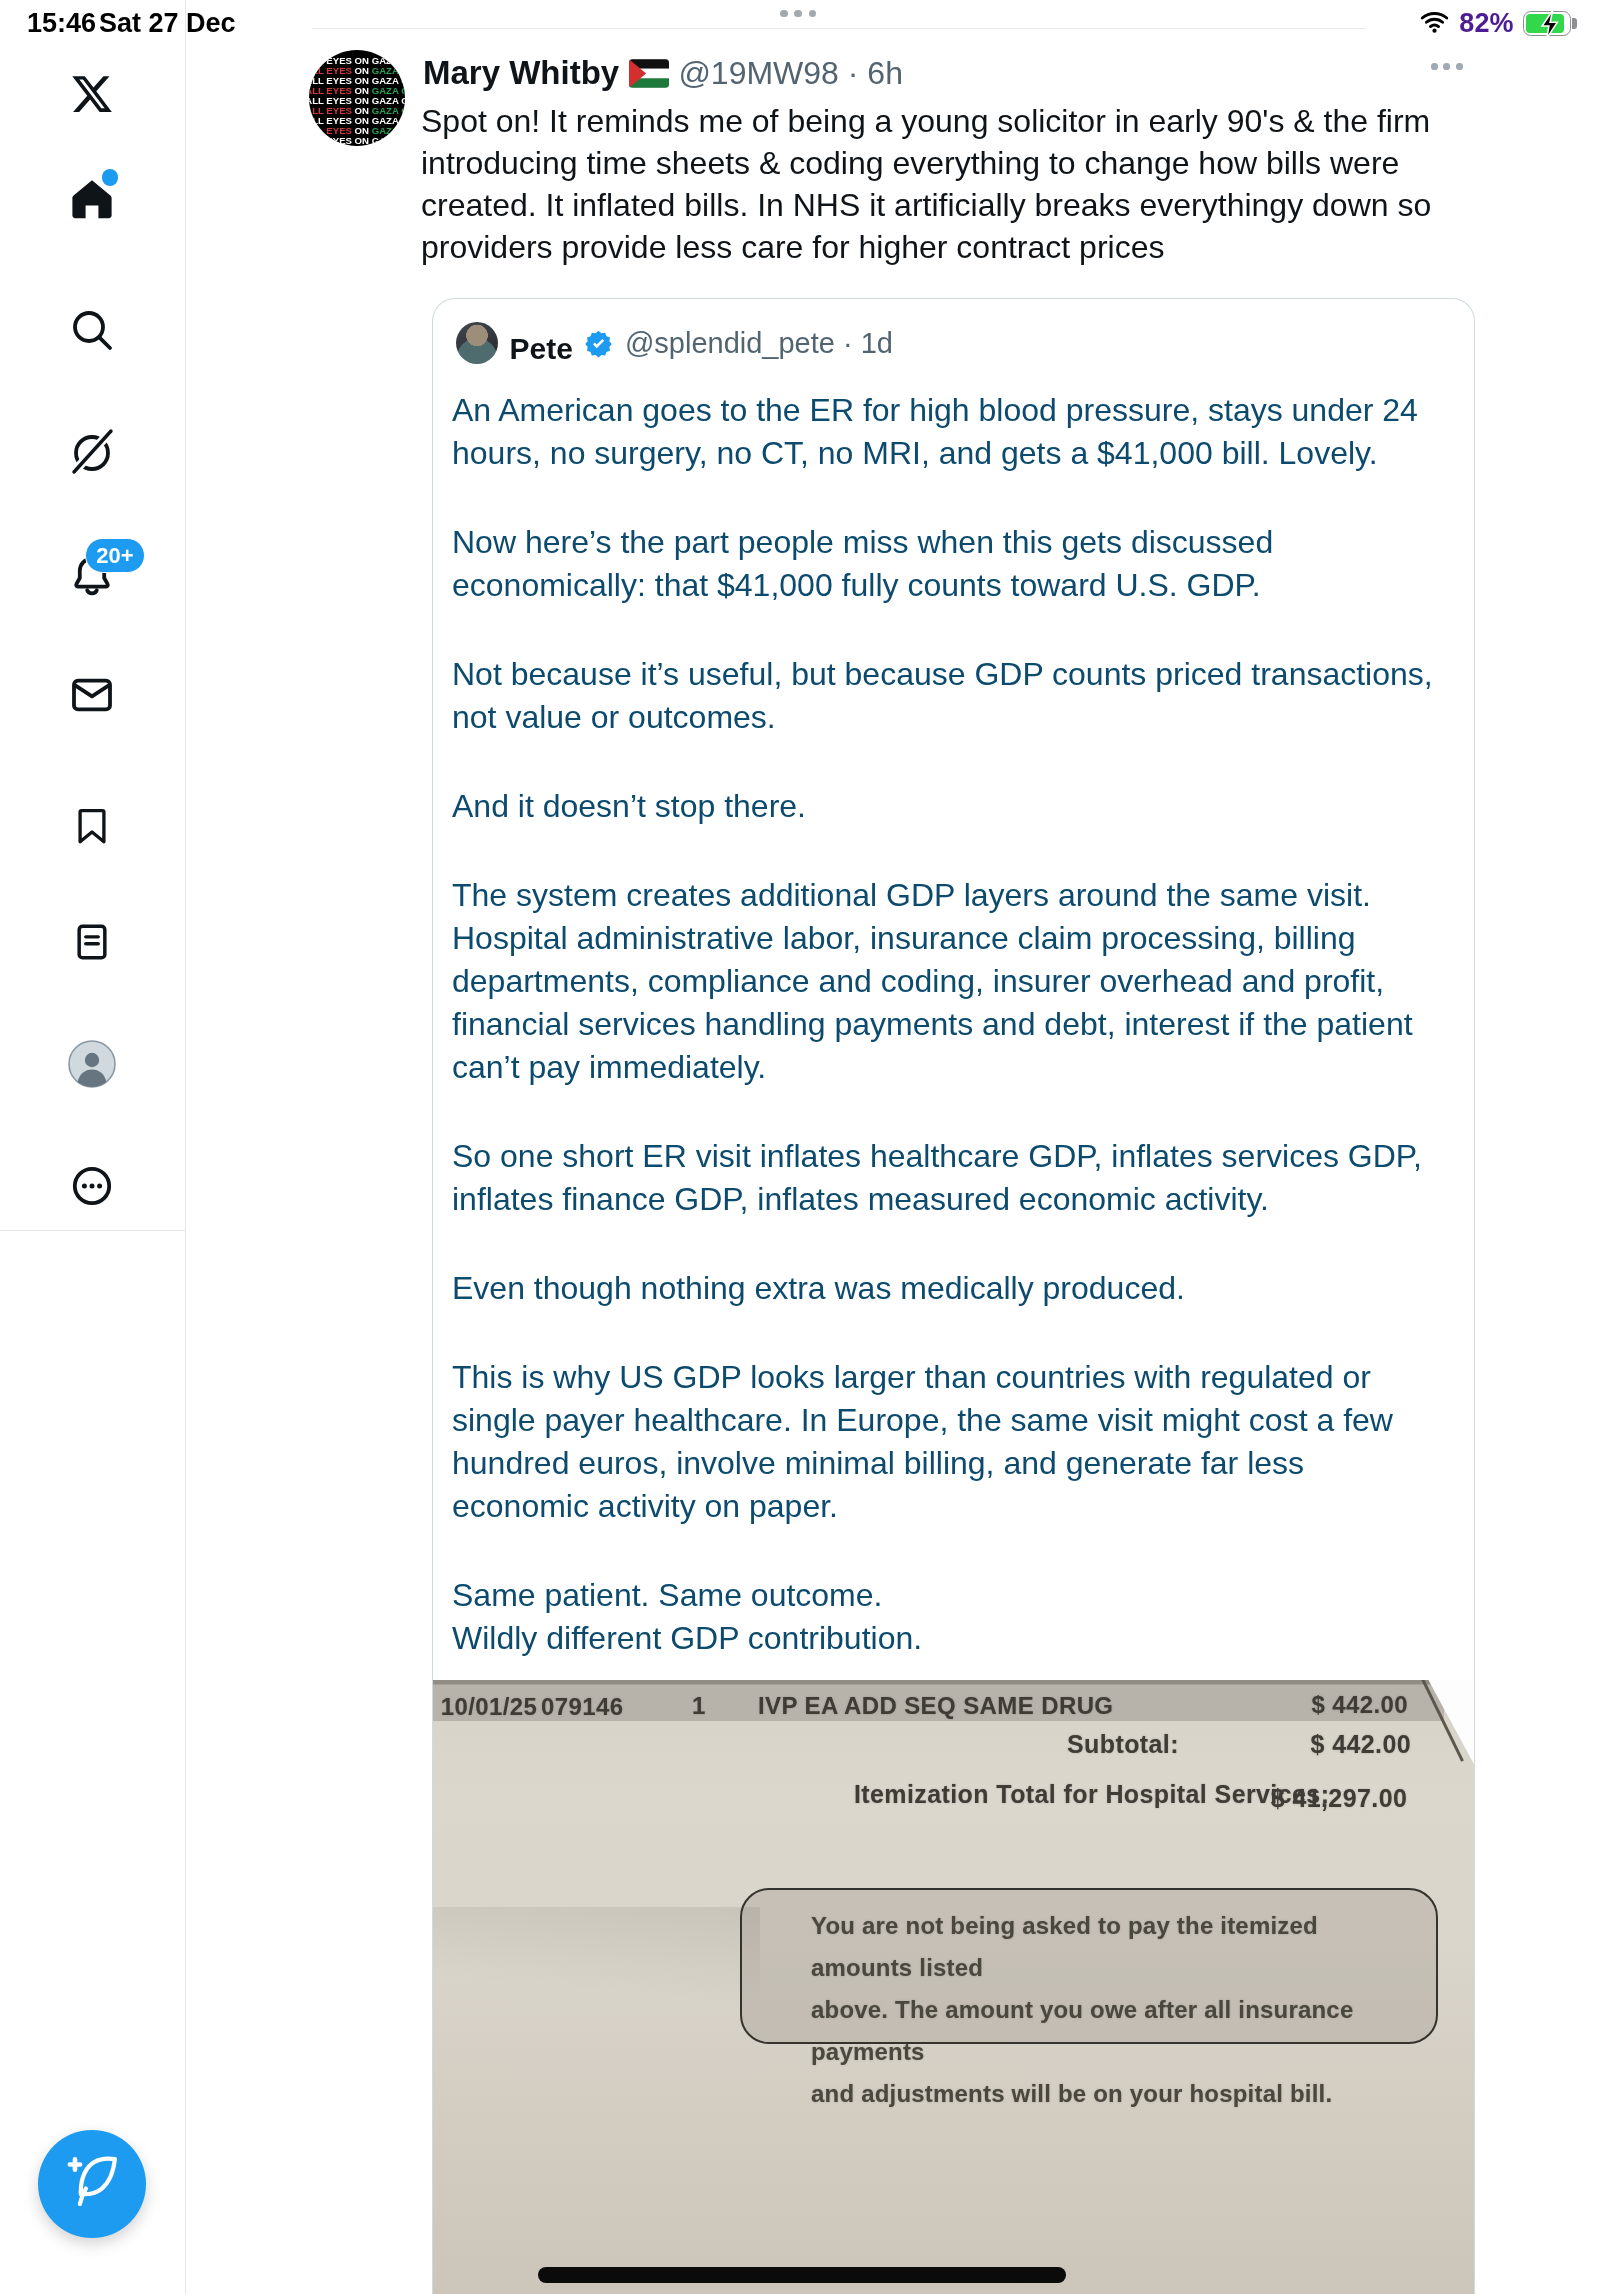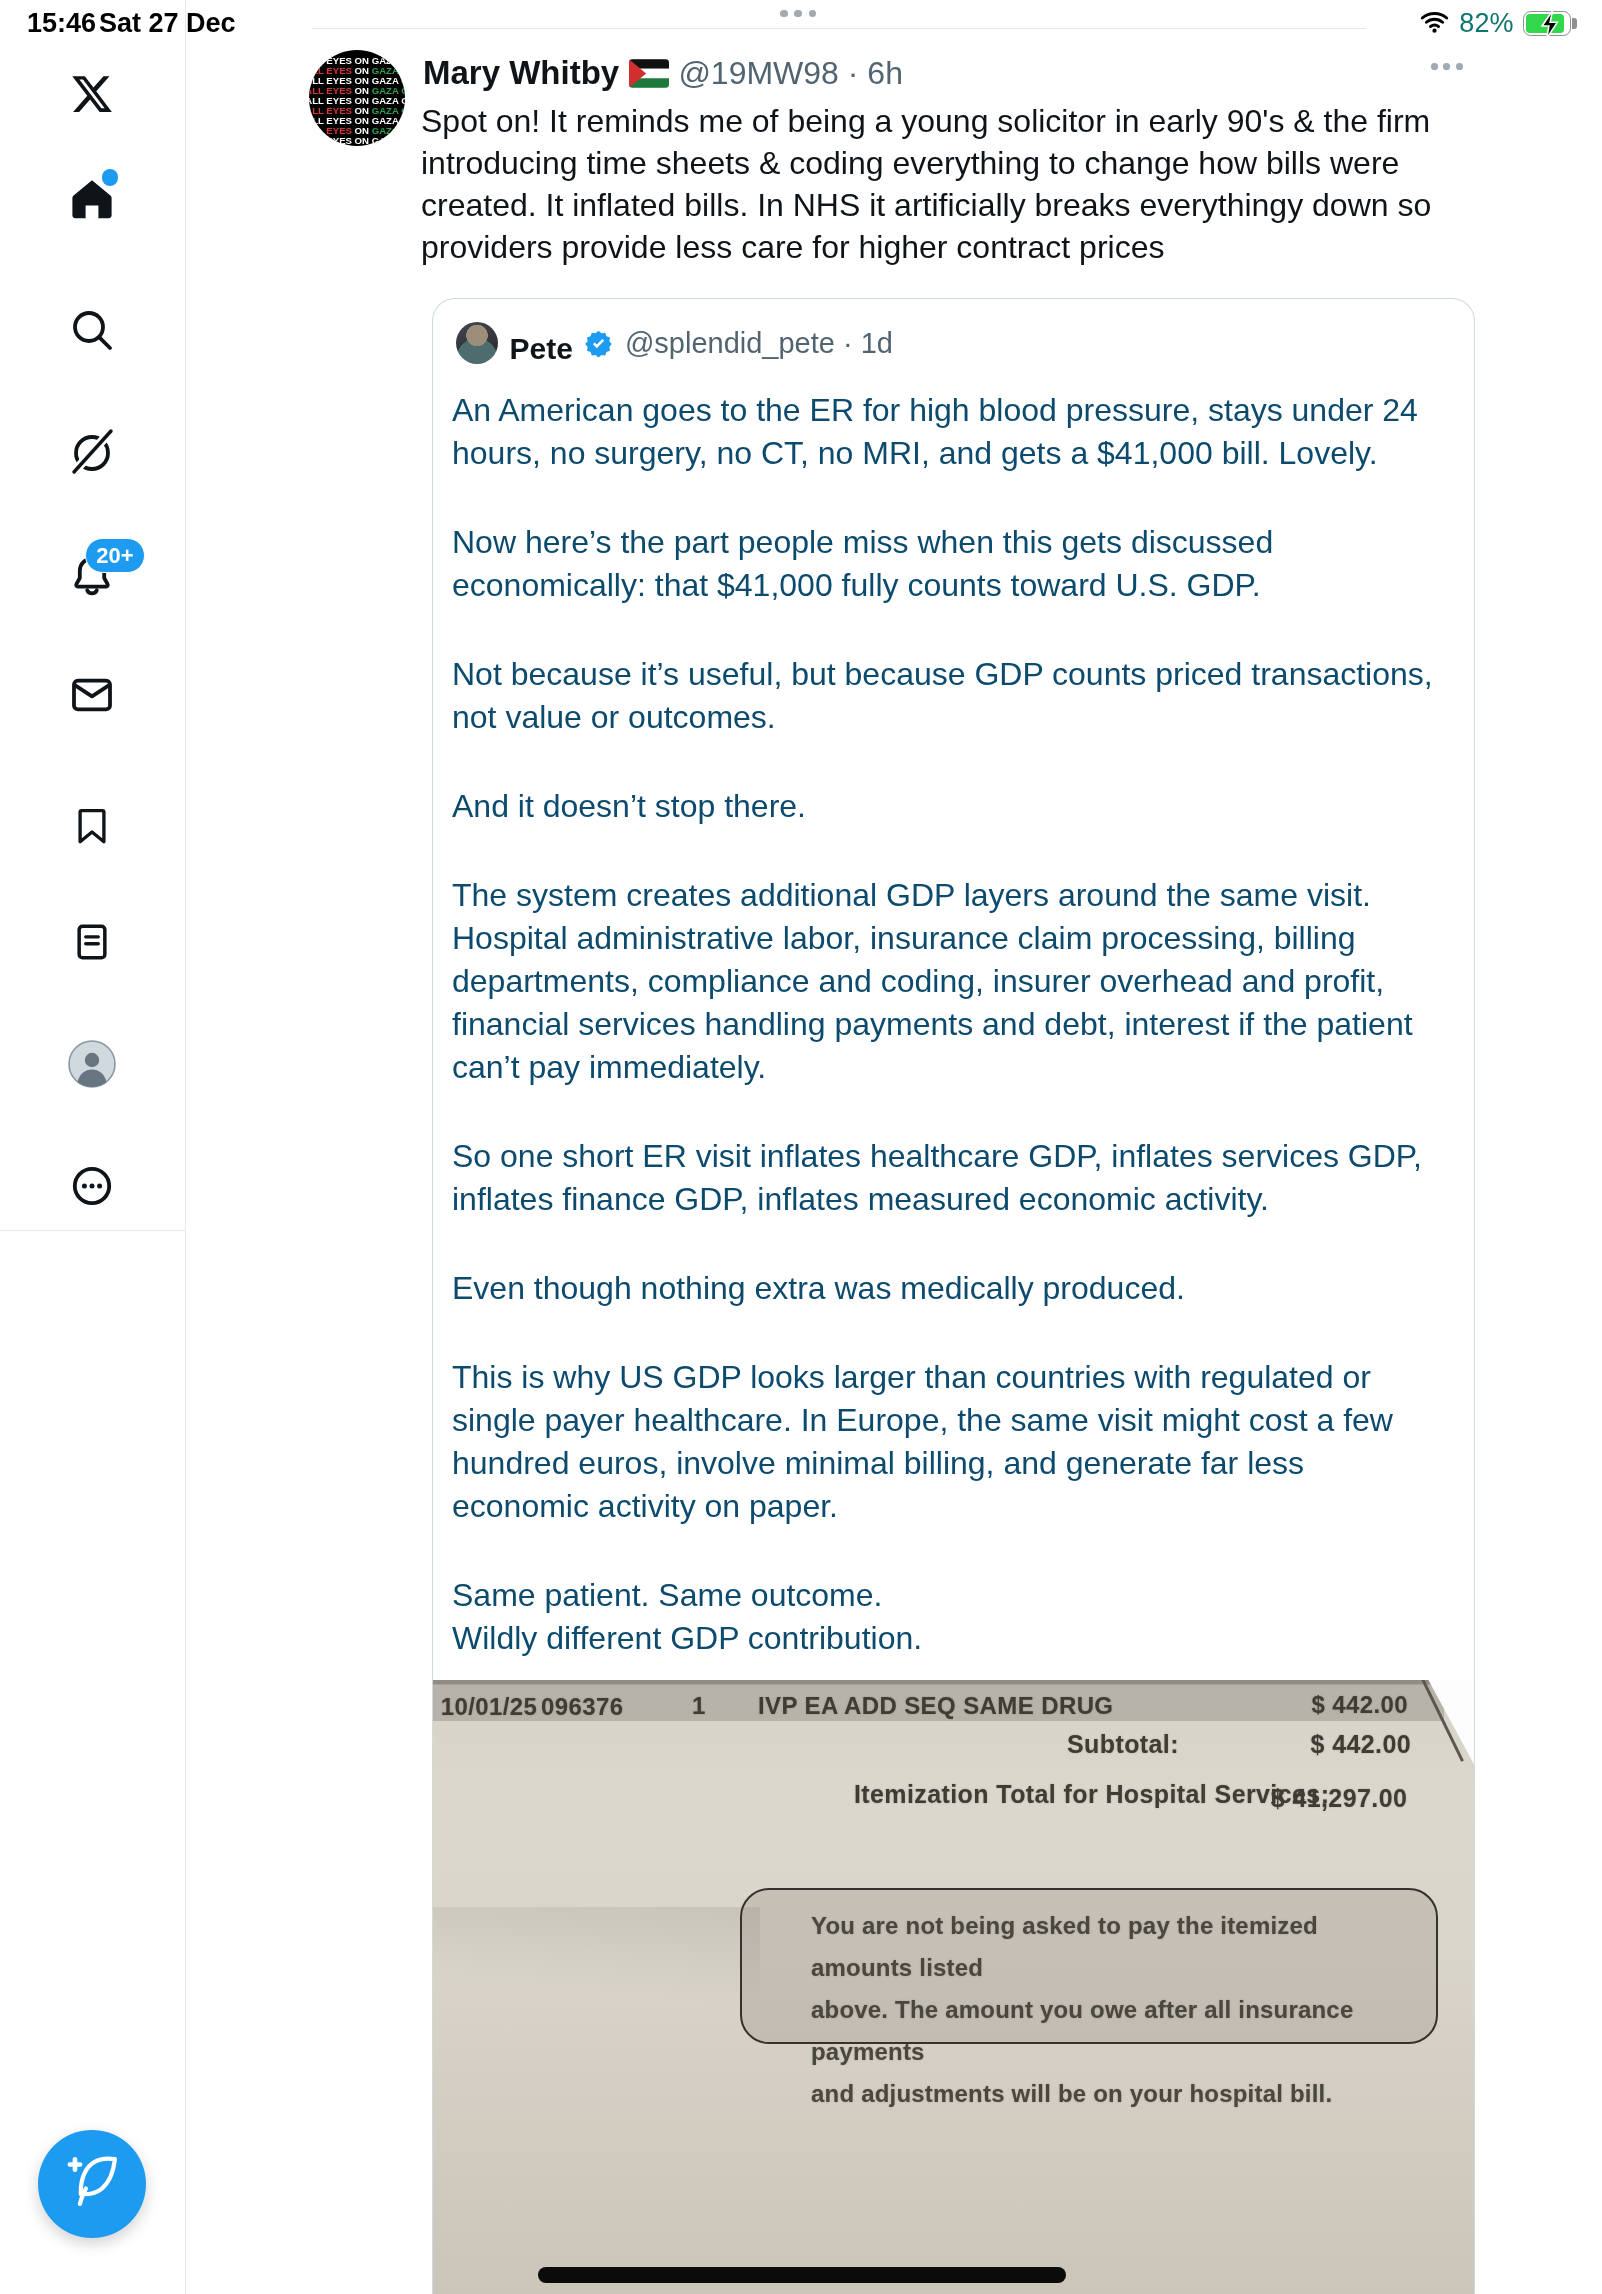--- a/index.html
+++ b/index.html
@@ -3,21 +3,21 @@
 <meta charset="utf-8">
 <style>
   html,body{margin:0;padding:0;}
   body{width:1602px;height:2294px;background:#ffffff;font-family:"Liberation Sans",sans-serif;color:#0f1419;position:relative;overflow:hidden;}
   .abs{position:absolute;}
 
   
   .sb-time{left:27px;top:7.7px;font-size:27px;font-weight:600;color:#000;}
   .sb-date{left:99px;top:7.7px;font-size:27px;font-weight:600;color:#000;}
   .sb-right{right:31px;top:7.7px;display:flex;align-items:center;gap:9.6px;}
-  .sb-pct{font-size:27px;font-weight:400;color:#0f766e;}
+  .sb-pct{font-size:27px;font-weight:700;color:#4c1d95;}
   .batt{position:relative;width:48px;height:25px;border:1.9px solid #8e8e93;border-radius:7.7px;box-sizing:border-box;}
   .batt-fill{position:absolute;left:1.9px;top:1.9px;bottom:1.9px;width:82%;background:#32d74b;border-radius:3.8px;}
   .batt-nub{position:absolute;right:-6.7px;top:6.7px;width:4.8px;height:10.6px;background:#8e8e93;border-radius:0 2.9px 2.9px 0;}
   .batt-bolt{position:absolute;left:12.5px;top:-2.9px;}
   .win-dots{left:780px;top:9.6px;display:flex;gap:6.7px;}
   .win-dots i{width:7.7px;height:7.7px;border-radius:50%;background:#a2a9af;display:block;}
 
   
   .v-divider{left:185px;top:0;width:1px;height:2294px;background:#e6e9ea;}
   .sidebar-bottom-line{left:0;top:1230px;width:185px;height:1px;background:#e6e9ea;}
@@ -272,21 +272,21 @@
       <p class="qtp">Even though nothing extra was medically produced.</p>
       <p class="qtp">This is why US GDP looks larger than countries with regulated or single payer healthcare. In Europe, the same visit might cost a few hundred euros, involve minimal billing, and generate far less economic activity on paper.</p>
       <p class="qtp">Same patient. Same outcome.
 Wildly different GDP contribution.</p>
     </div>
 
   <div class="bill">
     <div class="bill-topline"></div>
     <div class="bill-bar">
       <span class="bill-txt b-date">10/01/25</span>
-      <span class="bill-txt b-code">096376</span>
+      <span class="bill-txt b-code">079146</span>
       <span class="bill-txt b-qty">1</span>
       <span class="bill-txt b-desc">IVP EA ADD SEQ SAME DRUG</span>
       <span class="bill-txt b-amt1">$ 442.00</span>
     </div>
     <span class="bill-txt b-sub-label">Subtotal:</span>
     <span class="bill-txt b-sub-val">$ 442.00</span>
     <span class="bill-txt b-item-label">Itemization Total for Hospital Services:</span>
     <span class="bill-txt b-item-val">$ 41,297.00</span>
     <div class="bill-corner"></div>
     <div class="bill-corner-edge"></div>

